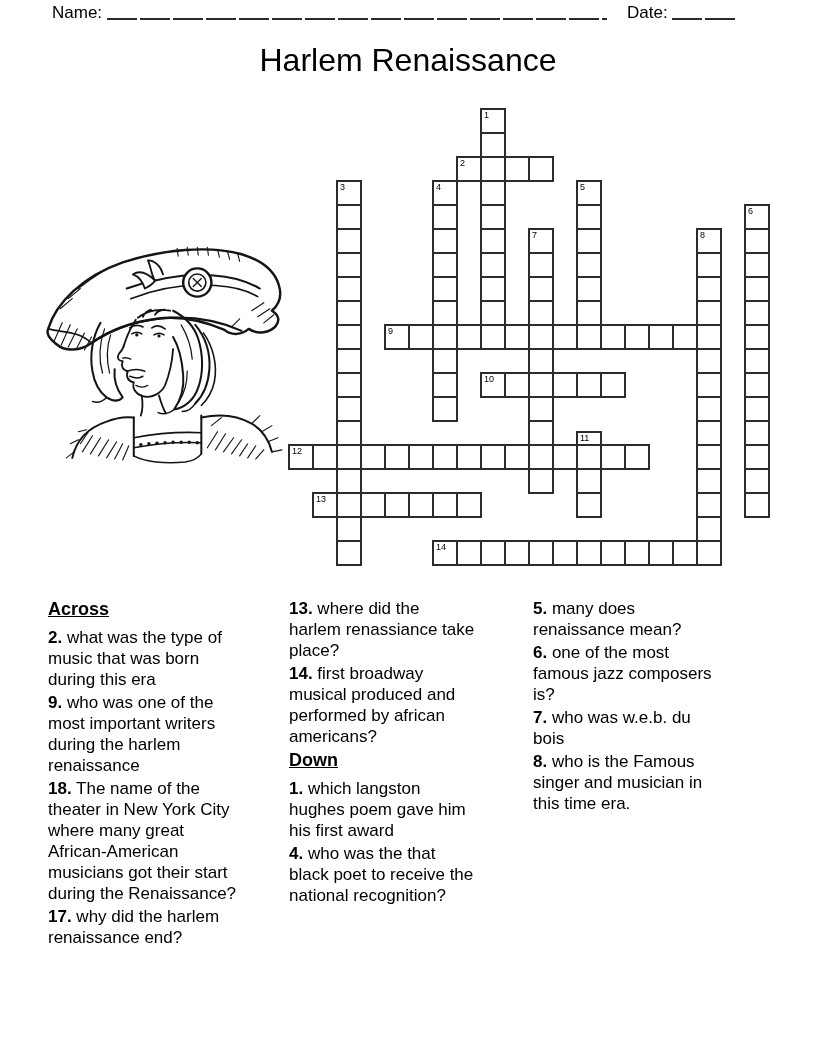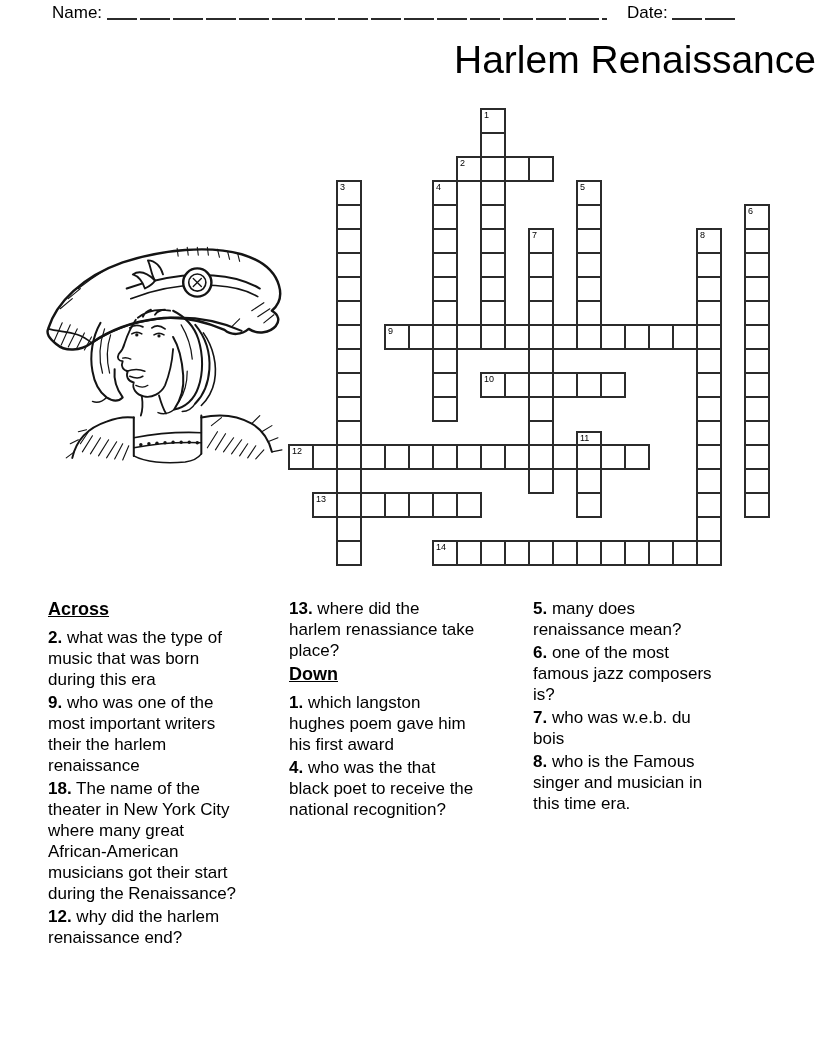--- a/index.html
+++ b/index.html
@@ -3,22 +3,22 @@
 <meta charset="utf-8">
 <style>
   html,body{margin:0;padding:0;background:#e8e8e8;}
   .page{position:relative;width:816px;height:1056px;margin:0 auto;background:#ffffff;
         font-family:"Liberation Sans",sans-serif;color:#000;overflow:hidden;}
   
   .hdr-label{position:absolute;font-size:17px;line-height:17px;}
   .blank-line{position:absolute;height:2px;
       background-image:repeating-linear-gradient(90deg,#2b2b2b 0 30px,transparent 30px 33px);}
   
-  .title{position:absolute;top:36px;left:0;width:100%;text-align:right;
-         font-size:39px;line-height:48px;font-weight:400;letter-spacing:0;}
+  .title{position:absolute;top:36px;left:0;width:100%;text-align:center;
+         font-size:32px;line-height:48px;font-weight:400;letter-spacing:0;}
   
   .grid{position:absolute;left:289px;top:109px;width:482px;height:458px;}
   .cell{position:absolute;width:26px;height:26px;box-sizing:border-box;
         border:2px solid #2b2b2b;background:#fff;}
   .cell .n{position:absolute;top:0;left:2px;font-size:9px;line-height:10px;color:#000;}
   
   .portrait{position:absolute;left:34px;top:224px;width:252px;height:242px;}
   
   .clues{position:absolute;left:0;top:598px;width:816px;}
   .clue-col{position:absolute;top:0;}
@@ -281,35 +281,39 @@
     </div>
 
   <div class="clues">
     <div class="clue-col c1">
         <p class="clue-heading">Across</p>
         <p class="clue"><span class="num">2.</span><span class="txt"> what was the type of
 music that was born
 during this era</span></p>
         <p class="clue"><span class="num">9.</span><span class="txt"> who was one of the
 most important writers
-their the harlem
+during the harlem
 renaissance</span></p>
         <p class="clue"><span class="num">18.</span><span class="txt"> The name of the
 theater in New York City
 where many great
 African-American
 musicians got their start
 during the Renaissance?</span></p>
-        <p class="clue"><span class="num">12.</span><span class="txt"> why did the harlem
+        <p class="clue"><span class="num">17.</span><span class="txt"> why did the harlem
 renaissance end?</span></p>
       </div>
     <div class="clue-col c2">
         <p class="clue"><span class="num">13.</span><span class="txt"> where did the
 harlem renassiance take
 place?</span></p>
+        <p class="clue"><span class="num">14.</span><span class="txt"> first broadway
+musical produced and
+performed by african
+americans?</span></p>
         <p class="clue-heading mid">Down</p>
         <p class="clue"><span class="num">1.</span><span class="txt"> which langston
 hughes poem gave him
 his first award</span></p>
         <p class="clue"><span class="num">4.</span><span class="txt"> who was the that
 black poet to receive the
 national recognition?</span></p>
       </div>
     <div class="clue-col c3">
         <p class="clue"><span class="num">5.</span><span class="txt"> many does

